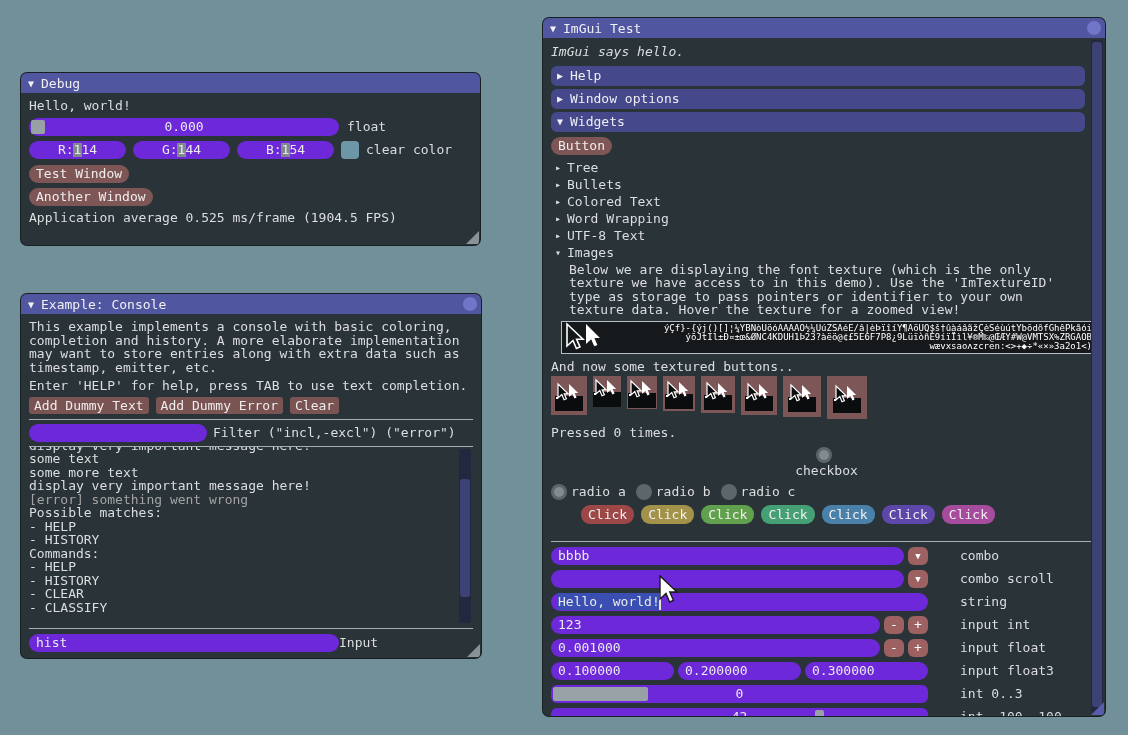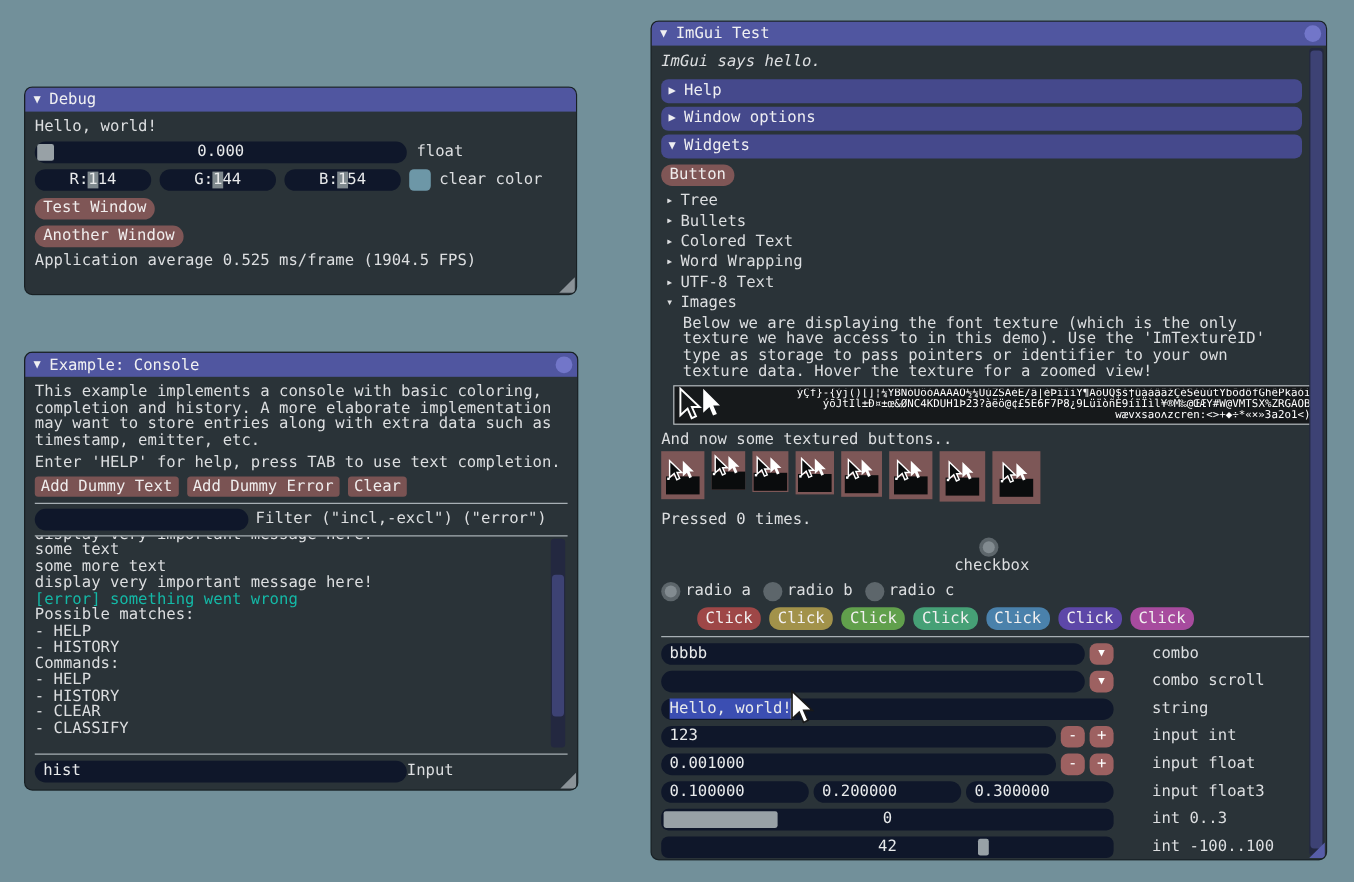--- a/index.html
+++ b/index.html
@@ -19,21 +19,21 @@
   }
   .titlebar .tri{font-size:10px;margin-right:7px;}
   .close-btn{
     position:absolute;right:4px;top:3px;width:14px;height:14px;border-radius:50%;
     background:#7276c9;
   }
   .content{padding:6px 8px;}
   .txt{line-height:13.5px;}
   
   .frame{
-    background:#0f172a;border-radius:9px;height:18px;position:relative;
+    background:#6d28d9;border-radius:9px;height:18px;position:relative;
     display:flex;align-items:center;box-sizing:border-box;color:#e8eaeb;
   }
   .frame .center-val{position:absolute;left:0;right:0;text-align:center;}
   .frame .left-val{padding-left:7px;}
   .grab{position:absolute;top:2px;height:14px;background:#98a1a6;border-radius:2px;}
   .dragbar{position:absolute;top:2px;height:14px;width:9px;background:#7f898e;}
   .btn{
     background:#7f5656;border-radius:9px;height:18px;display:inline-flex;
     align-items:center;padding:0 7px;color:#f0eded;
   }
@@ -159,21 +159,21 @@
       <div class="frame" style="width:178px;"></div>
       <span class="wlabel" style="margin-left:6px;">Filter ("incl,-excl") ("error")</span>
     </div>
     <hr class="sep" style="margin-bottom:0;">
     <div style="height:178px;overflow:hidden;position:relative;">
       <div id="console-log-lines" style="margin-top:-8px;">
           <div class="log-line" style="color: rgb(220, 222, 224);">display very important message here!</div>
           <div class="log-line" style="color: rgb(220, 222, 224);">some text</div>
           <div class="log-line" style="color: rgb(220, 222, 224);">some more text</div>
           <div class="log-line" style="color: rgb(220, 222, 224);">display very important message here!</div>
-          <div class="log-line" style="color: #14b8a6;">[error] something went wrong</div>
+          <div class="log-line" style="color: #a3a3a3;">[error] something went wrong</div>
           <div class="log-line" style="color: rgb(220, 222, 224);">Possible matches:</div>
           <div class="log-line" style="color: rgb(220, 222, 224);">- HELP</div>
           <div class="log-line" style="color: rgb(220, 222, 224);">- HISTORY</div>
           <div class="log-line" style="color: rgb(220, 222, 224);">Commands:</div>
           <div class="log-line" style="color: rgb(220, 222, 224);">- HELP</div>
           <div class="log-line" style="color: rgb(220, 222, 224);">- HISTORY</div>
           <div class="log-line" style="color: rgb(220, 222, 224);">- CLEAR</div>
           <div class="log-line" style="color: rgb(220, 222, 224);">- CLASSIFY</div>
         </div>
       <div class="scrolltrack" style="right:2px;top:2px;bottom:2px;width:12px;">
@@ -302,21 +302,21 @@
 
     <div class="row" style="margin-bottom:5px;" id="radio-row">
         <span class="circle dot"></span>
         <span style="margin: 0px 10px 0px 4px;">radio a</span>
         <span class="circle"></span>
         <span style="margin: 0px 10px 0px 4px;">radio b</span>
         <span class="circle"></span>
         <span style="margin: 0px 10px 0px 4px;">radio c</span>
       </div>
 
-    <div class="row" style="margin-bottom:5px;padding-left:30px;" id="click-row">
+    <div class="row" style="margin-bottom:17px;padding-left:30px;" id="click-row">
         <span class="click-btn" style="background-color: rgb(158, 71, 71);">Click</span>
         <span class="click-btn" style="background-color: rgb(162, 146, 74);">Click</span>
         <span class="click-btn" style="background-color: rgb(97, 160, 76);">Click</span>
         <span class="click-btn" style="background-color: rgb(70, 160, 118);">Click</span>
         <span class="click-btn" style="background-color: rgb(74, 129, 171);">Click</span>
         <span class="click-btn" style="background-color: rgb(93, 71, 168);">Click</span>
         <span class="click-btn" style="background-color: rgb(167, 75, 158);">Click</span>
       </div>
 
     <hr class="sep" style="margin-bottom:5px;">

